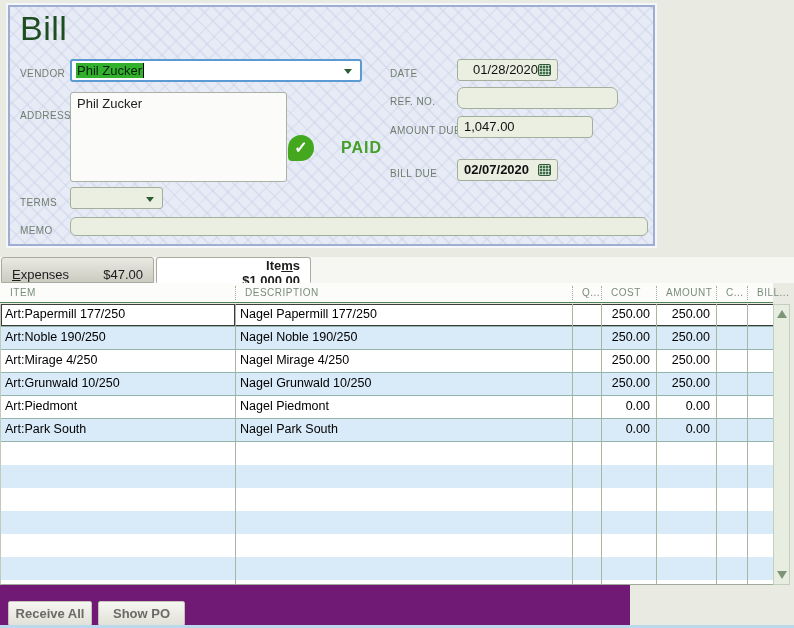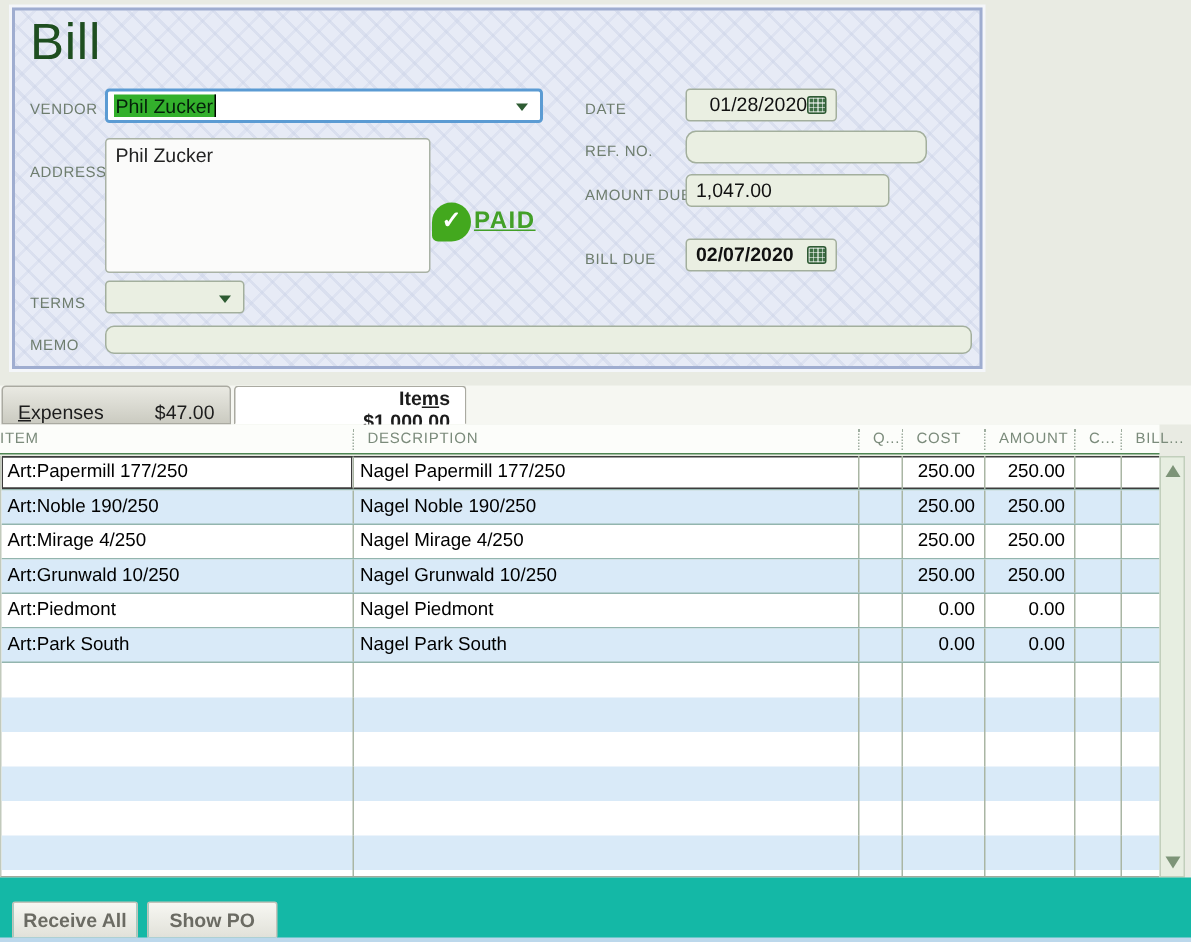--- a/index.html
+++ b/index.html
@@ -66,21 +66,21 @@
     background-image:
       repeating-linear-gradient(90deg, rgba(255,255,255,.55) 0 1px, transparent 1px 3px),
       repeating-linear-gradient(0deg, rgba(255,255,255,.55) 0 1px, transparent 1px 3px),
       linear-gradient(#3f6f46,#3f6f46);
   }
   .paid-stamp { position:absolute; left:278px; top:128px; display:flex; align-items:center; }
   .paid-circle {
     width:26px; height:26px; border-radius:50% 50% 50% 4px; background:#43a81e;
     color:#fff; font-weight:bold; font-size:16px; text-align:center; line-height:25px;
   }
-  .paid-text { margin-left:2px; color:#43a028; font-weight:bold; font-size:16px; letter-spacing:1px;text-decoration:underline; }
+  .paid-text { margin-left:27px; color:#43a028; font-weight:bold; font-size:16px; letter-spacing:1px; }
 
   
   .tabbar { position:absolute; left:0; top:257px; width:794px; height:26px; background:#f6f7f2; }
   .tab {
     position:absolute; top:0; height:26px; border:1px solid #aaaaa1;
     border-radius:3px 3px 0 0; display:flex; align-items:flex-end; font-size:13px; color:#1c1c1c;
     justify-content:space-between; padding:0 10px;
   }
   .tab-expenses {
     left:1px; width:153px;
@@ -92,21 +92,21 @@
   .mnemonic { text-decoration:underline; }
 
   
   .grid-header {
     position:absolute; left:0; top:283px; width:773px; height:20px;
     background:#fcfdfa; display:flex; align-items:center;
     font-size:10px; color:#7b8b7b; letter-spacing:.5px;
     border-bottom:1px solid #4e8552;
   }
   .gh-cell { height:14px; line-height:14px; padding-left:9px; border-left:1px dotted #9fae9f; }
-  .gh-cell:first-child { border-left:none; padding-left:0; }
+  .gh-cell:first-child { border-left:none; padding-left:10px; }
 
   
   .grid {
     position:absolute; left:0; top:304px; width:773px; height:281px;
     border-left:1px solid #c2cabc; border-bottom:1px solid #a2aa9c; overflow:hidden;
     background:#fff;
   }
   .grow { display:flex; width:784px; height:23px; }
   .grow.blue { background:#d9eaf8; }
   .grow.data { border-bottom:1px solid #93b5ae; }
@@ -124,21 +124,21 @@
   .vscroll {
     position:absolute; left:773px; top:304px; width:17px; height:281px;
     background:#e7eee1; border:1px solid #c2cfbc;
   }
   .sarrow { position:absolute; left:3px; width:0; height:0;
     border-left:5px solid transparent; border-right:5px solid transparent; }
   .sarrow.up   { top:5px; border-bottom:8px solid #7d9478; }
   .sarrow.down { bottom:5px; border-top:8px solid #7d9478; }
 
   
-  .footer { position:absolute; left:0; top:585px; width:794px; height:43px; background:#14b8a6; }
+  .footer { position:absolute; left:0; top:585px; width:630px; height:43px; background:#701a75; }
   .btn {
     position:absolute; top:16px; height:25px; border:1px solid #c3c3ba; border-radius:2px;
     background:linear-gradient(#f7f7f2,#e1e1d9); color:#6b6b63; font-weight:bold;
     font-size:13px; font-family:"Liberation Sans",sans-serif; text-align:center;
   }
   .btn-receive { left:8px; width:84px; }
   .btn-showpo  { left:98px; width:87px; }
   .bottom-strip { position:absolute; left:0; bottom:0; width:794px; height:3px; background:#bcd8ec; }
 </style>
 </head>

